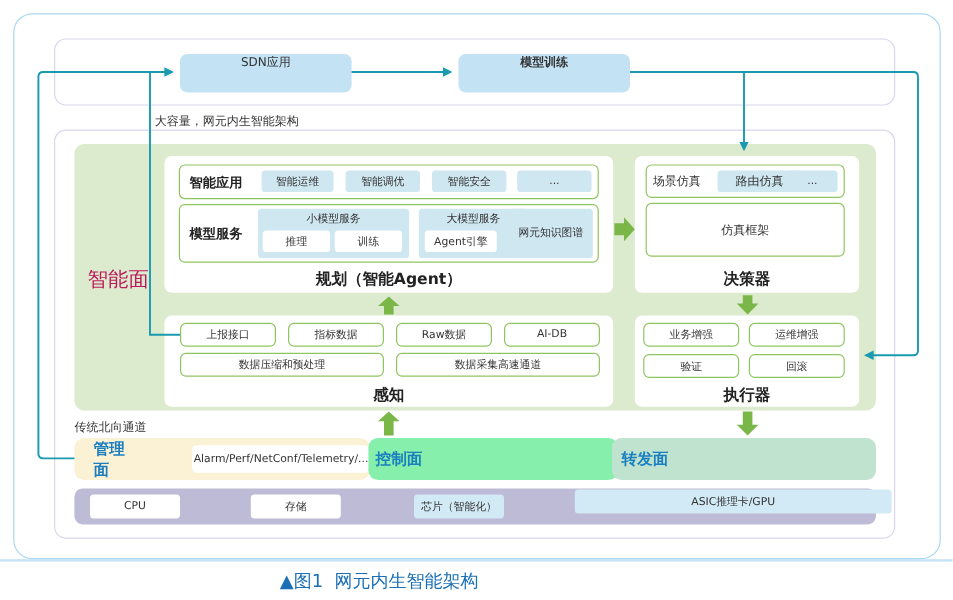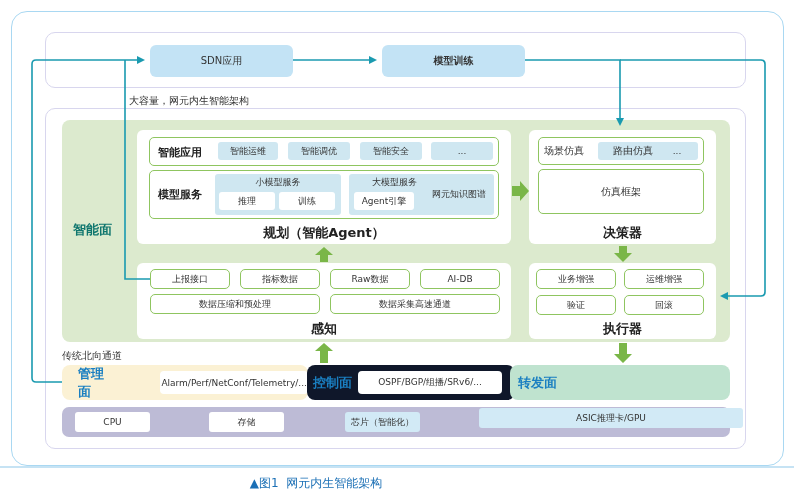--- a/index.html
+++ b/index.html
@@ -2,38 +2,38 @@
 <html><head>
 <meta charset="utf-8">
 <style>
   * { box-sizing: border-box; margin: 0; padding: 0; }
   html, body { width: 794px; height: 500px; background: #ffffff; overflow: hidden; }
   body { position: relative; font-family: "DejaVu Sans", "Liberation Sans", sans-serif; color: #333; }
   .abs { position: absolute; }
   .outer-frame { left: 11px; top: 11px; width: 773px; height: 455px; border: 1.5px solid #a9d8f2; border-radius: 16px; }
   .top-frame { left: 45px; top: 32px; width: 701px; height: 56px; border: 1.5px solid #d8d6ee; border-radius: 10px; }
   .main-frame { left: 45px; top: 108px; width: 701px; height: 341px; border: 1.5px solid #d8d6ee; border-radius: 10px; }
-  .app-box { background: #c3e3f5; border-radius: 6px; font-size: 10px; display: flex; align-items: center; justify-content: center; color: #333; }
+  .app-box { background: #c3e3f5; border-radius: 6px; font-size: 10px; display: flex; justify-content: center; color: #333; }
   .channel-label { font-size: 10px; color: #333; }
   .green-plane { left: 62px; top: 120px; width: 668px; height: 222px; background: #dceace; border-radius: 8px; }
-  .plane-label { font-size: 13px; font-weight: bold; color: #0f766e; }
+  .plane-label { font-size: 17px; font-weight: normal; color: #be185d; }
   .white-card { background: #ffffff; border-radius: 6px; }
   .gbox { border: 1.5px solid #8fc560; border-radius: 5px; background: #fff; }
   .chip { background: #cfe7f1; border-radius: 3px; font-size: 9px; display: flex; align-items: center; justify-content: center; color: #333; }
   .chip-white { background: #fff; border-radius: 3px; font-size: 9px; display: flex; align-items: center; justify-content: center; color: #333; }
   .row-title { font-size: 11px; font-weight: bold; color: #222; }
   .card-caption { font-size: 13px; font-weight: bold; color: #222; text-align: center; }
   .sm { font-size: 9px; color: #333; display: flex; align-items: center; justify-content: center; }
   .plane-row { border-radius: 8px; display: flex; align-items: center; }
   .plane-row .lbl { font-size: 13px; font-weight: bold; color: #1a7fc1; }
   .plane-row .val { background: #fff; border-radius: 4px; font-size: 9px; display: flex; align-items: center; justify-content: center; color: #333; }
   .hw-bar { left: 62px; top: 407px; width: 668px; height: 30px; background: #bdbbd6; border-radius: 7px; }
   .hw-chip { border-radius: 3px; font-size: 9px; display: flex; align-items: center; justify-content: center; color: #333; }
   .caption-line { left: 0; top: 466px; width: 794px; height: 1.5px; background: #c6e3f4; }
-  .caption { left: 0; top: 475px; width: 632px; text-align: center; font-size: 12px; color: #1a6fb5; }
+  .caption { left: 0; top: 475px; width: 632px; text-align: center; font-size: 15px; color: #1a6fb5; }
   svg.overlay { position: absolute; left: 0; top: 0; width: 794px; height: 500px; pointer-events: none; }
 </style>
 </head>
 <body>
 
 <div class="abs outer-frame"></div>
 <div class="abs top-frame"></div>
 <div class="abs main-frame"></div>
 
 <div class="abs app-box" style="left:150px;top:45px;width:143px;height:32px;">
@@ -129,23 +129,22 @@
     <span>回滚</span>
   </div>
 <div class="abs card-caption" style="left:529px;top:320px;width:187px;">执行器</div>
 
 <div class="abs channel-label" style="left:62px;top:349px;">传统北向通道</div>
 
 <div class="abs plane-row" style="left:62px;top:365px;width:246px;height:35px;background:#fbf1d4;gap:41px;">
   <span class="lbl" style="margin-left:16px;">管理面</span>
   <span class="val" style="margin-left:9px;width:178px;height:23px;">Alarm/Perf/NetConf/Telemetry/...</span>
 </div>
-<div class="abs plane-row" style="left:307px;top:365px;width:208px;height:35px;background:#0f172a;">
+<div class="abs plane-row" style="left:307px;top:365px;width:208px;height:35px;background:#86efac;">
   <span class="lbl" style="margin-left:6px;">控制面</span>
-  <span class="val" style="margin-left:6px;width:144px;height:23px;">OSPF/BGP/组播/SRv6/...</span>
 </div>
 <div class="abs plane-row" style="left:510px;top:365px;width:220px;height:35px;background:#bfe3cf;">
   <span class="lbl" style="margin-left:8px;">转发面</span>
 </div>
 
 <div class="abs hw-bar"></div>
 <div class="abs hw-chip" style="left:75px;top:412px;width:75px;height:20px;background:#fff;">
     <span>CPU</span>
   </div>
 <div class="abs hw-chip" style="left:209px;top:412px;width:75px;height:20px;background:#fff;">

